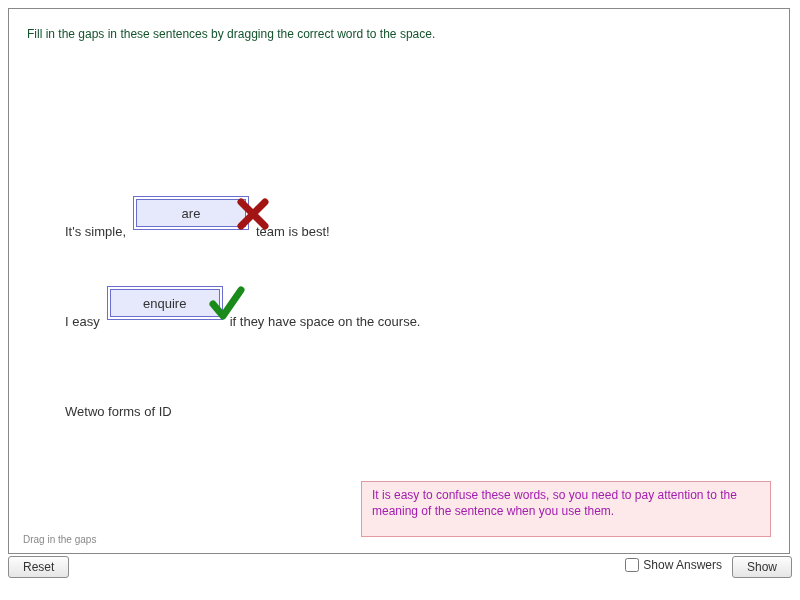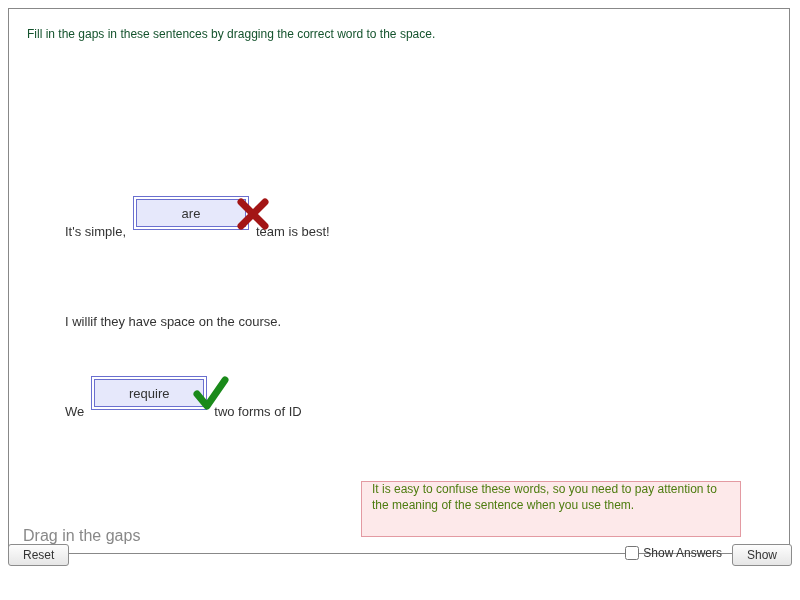--- a/index.html
+++ b/index.html
@@ -4,23 +4,23 @@
 <style>
   html,body{margin:0;padding:0;width:800px;height:600px;font-family:Verdana,Geneva,sans-serif;font-size:13px;color:#333;background:#fff}
   .panel{position:absolute;left:8px;top:8px;width:782px;height:546px;border:1px solid #888;box-sizing:border-box;background:#fff}
   .instructions{position:absolute;left:18px;top:18px;right:18px;font-size:12px;color:#14532d}
   .rows{position:absolute;left:56px;top:140px;width:680px}
   .row{height:90px;display:flex;align-items:flex-end;position:relative}
   .txt{white-space:nowrap}
   .slot{display:inline-flex;align-items:center;justify-content:center;width:110px;height:28px;margin:12px 10px;background:#e6e8fb;border:1px solid #6a6fcf;outline:1px solid #6a6fcf;outline-offset:2px;box-sizing:border-box;font-size:13px;color:#333;position:relative;vertical-align:middle}
   .mark{position:absolute;right:-26px;top:-4px;width:36px;height:36px;pointer-events:none}
   .mark svg{width:36px;height:36px;display:block}
-  .feedback{position:absolute;left:352px;top:472px;width:380px;height:56px;border:1px solid #e39aa2;background:#fde9ea;color:#4d7c0f;font-size:12px;padding:0 10px;box-sizing:border-box;line-height:1.3}
-  .hint{position:absolute;left:14px;bottom:8px;font-size:16px;color:#888}
-  .toolbar{position:absolute;left:0;top:540px;width:800px;height:40px}
+  .feedback{position:absolute;left:352px;top:472px;width:410px;height:56px;border:1px solid #e39aa2;background:#fde9ea;color:#a21caf;font-size:12px;padding:6px 10px;box-sizing:border-box;line-height:1.3}
+  .hint{position:absolute;left:14px;bottom:8px;font-size:10px;color:#888}
+  .toolbar{position:absolute;left:0;top:552px;width:800px;height:40px}
   .btn{position:absolute;top:4px;height:22px;border:1px solid #8c8c8c;border-radius:3px;background:linear-gradient(#fdfdfd,#e6e6e6);font-family:inherit;font-size:12px;color:#333;padding:0 14px;cursor:pointer}
   #btn-reset{left:8px}
   #btn-mark{right:8px}
   .chk{position:absolute;right:78px;top:6px;display:flex;align-items:flex-start;font-size:12px;color:#333;cursor:pointer}
   .chk input{margin:0 4px 0 0;width:14px;height:14px}
 </style>
 </head>
 <body>
 
 <div class="panel">
@@ -35,35 +35,35 @@
         <span class="mark">
           <svg viewBox="0 0 36 36">
               <path d="M6 6 L30 30 M30 6 L6 30" stroke="#a31515" stroke-width="7" stroke-linecap="round" fill="none"></path>
             </svg>
         </span>
       </span>
       <span class="txt">team is best!</span>
     </div>
 
     <div class="row">
-      <span class="txt">I will</span>
+      <span class="txt">I easy</span>
+      <span class="slot">
+        <span>enquire</span>
+        <span class="mark">
+          <svg viewBox="0 0 36 36">
+              <path d="M4 18 L14 30 L32 4" stroke="#1a8a1a" stroke-width="7" stroke-linecap="round" stroke-linejoin="round" fill="none"></path>
+            </svg>
+        </span>
+      </span>
       <span class="txt">if they have space on the course.</span>
     </div>
 
 
     <div class="row">
       <span class="txt">We</span>
-      <span class="slot">
-        <span>require</span>
-        <span class="mark">
-          <svg viewBox="0 0 36 36">
-              <path d="M4 18 L14 30 L32 4" stroke="#1a8a1a" stroke-width="7" stroke-linecap="round" stroke-linejoin="round" fill="none"></path>
-            </svg>
-        </span>
-      </span>
       <span class="txt">two forms of ID</span>
     </div>
 
   </div>
 
   <div class="feedback">It is easy to confuse these words, so you need to pay attention to the meaning of the sentence when you use them.</div>
   <div class="hint">Drag in the gaps</div>
 </div>
 
 <div class="toolbar">

